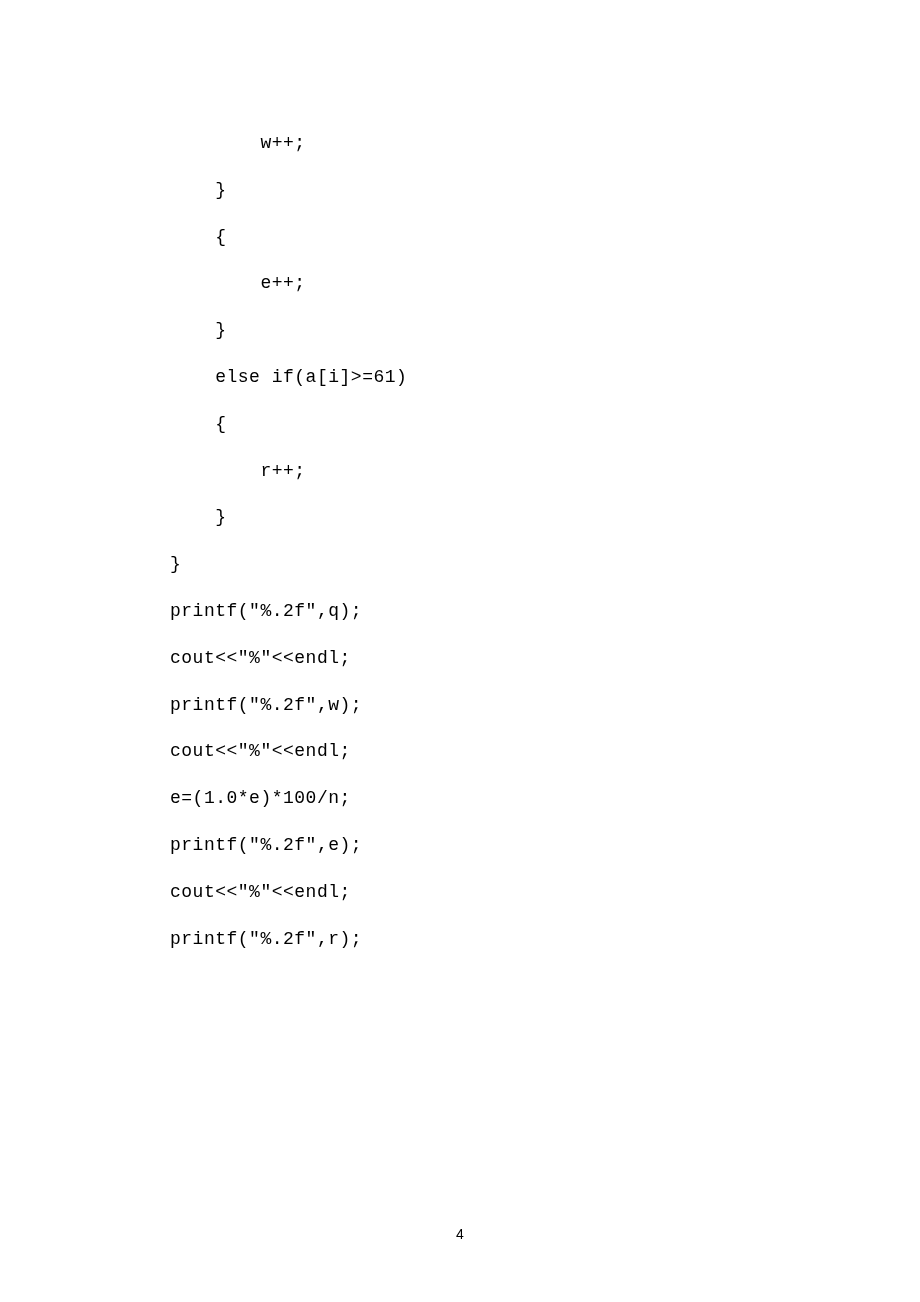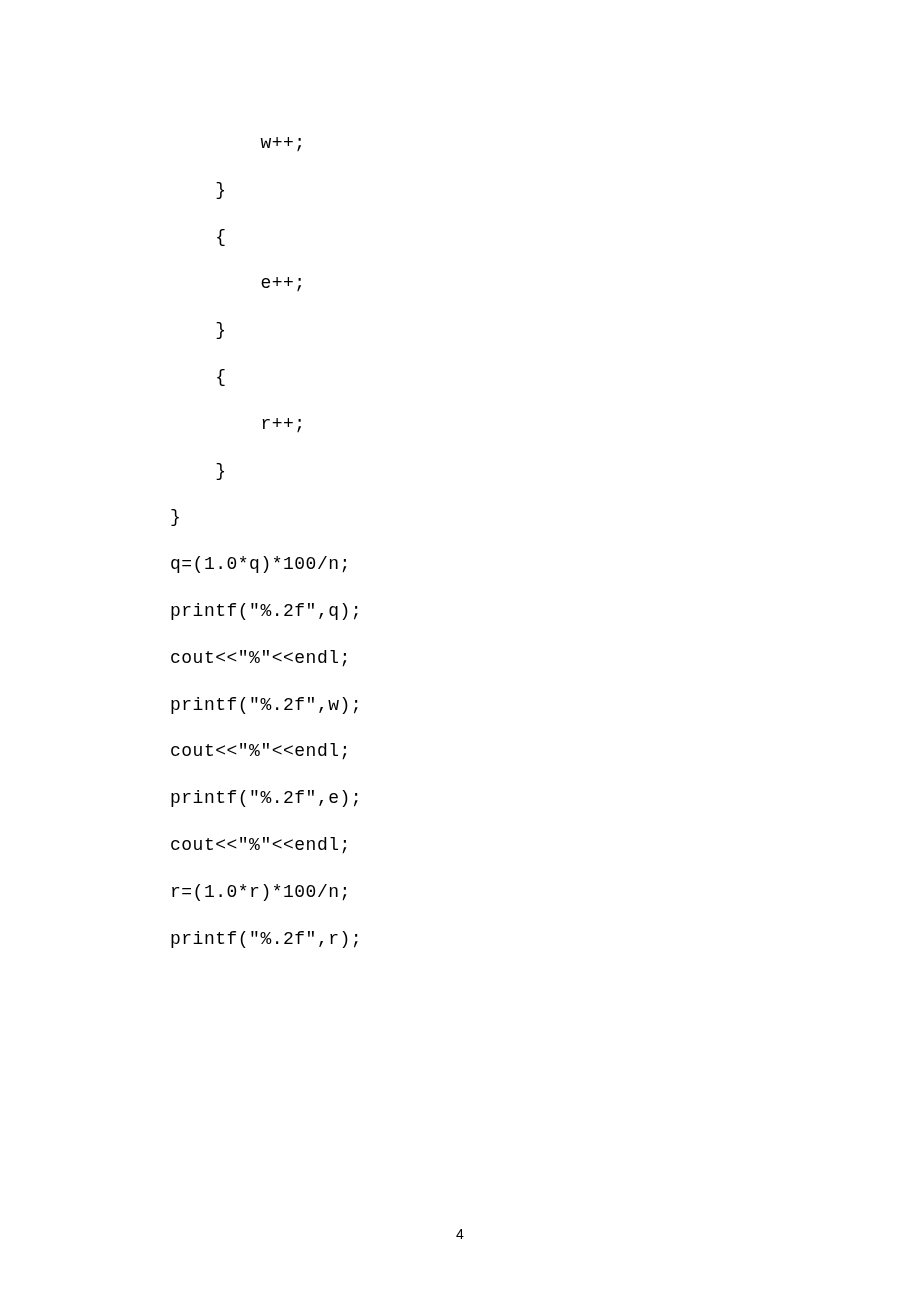--- a/index.html
+++ b/index.html
@@ -38,28 +38,28 @@
 </style>
 </head>
 <body>
 
 <div class="page-content">
   <div class="code-line">        w++;</div>
   <div class="code-line">    }</div>
   <div class="code-line">    {</div>
   <div class="code-line">        e++;</div>
   <div class="code-line">    }</div>
+  <div class="code-line">    else if(a[i]&gt;=61)</div>
   <div class="code-line">    {</div>
   <div class="code-line">        r++;</div>
   <div class="code-line">    }</div>
   <div class="code-line">}</div>
-  <div class="code-line">q=(1.0*q)*100/n;</div>
   <div class="code-line">printf("%.2f",q);</div>
   <div class="code-line">cout&lt;&lt;"%"&lt;&lt;endl;</div>
   <div class="code-line">printf("%.2f",w);</div>
   <div class="code-line">cout&lt;&lt;"%"&lt;&lt;endl;</div>
+  <div class="code-line">e=(1.0*e)*100/n;</div>
   <div class="code-line">printf("%.2f",e);</div>
   <div class="code-line">cout&lt;&lt;"%"&lt;&lt;endl;</div>
-  <div class="code-line">r=(1.0*r)*100/n;</div>
   <div class="code-line">printf("%.2f",r);</div>
 </div>
 
 <div class="page-number">4</div>
 
 </body></html>

